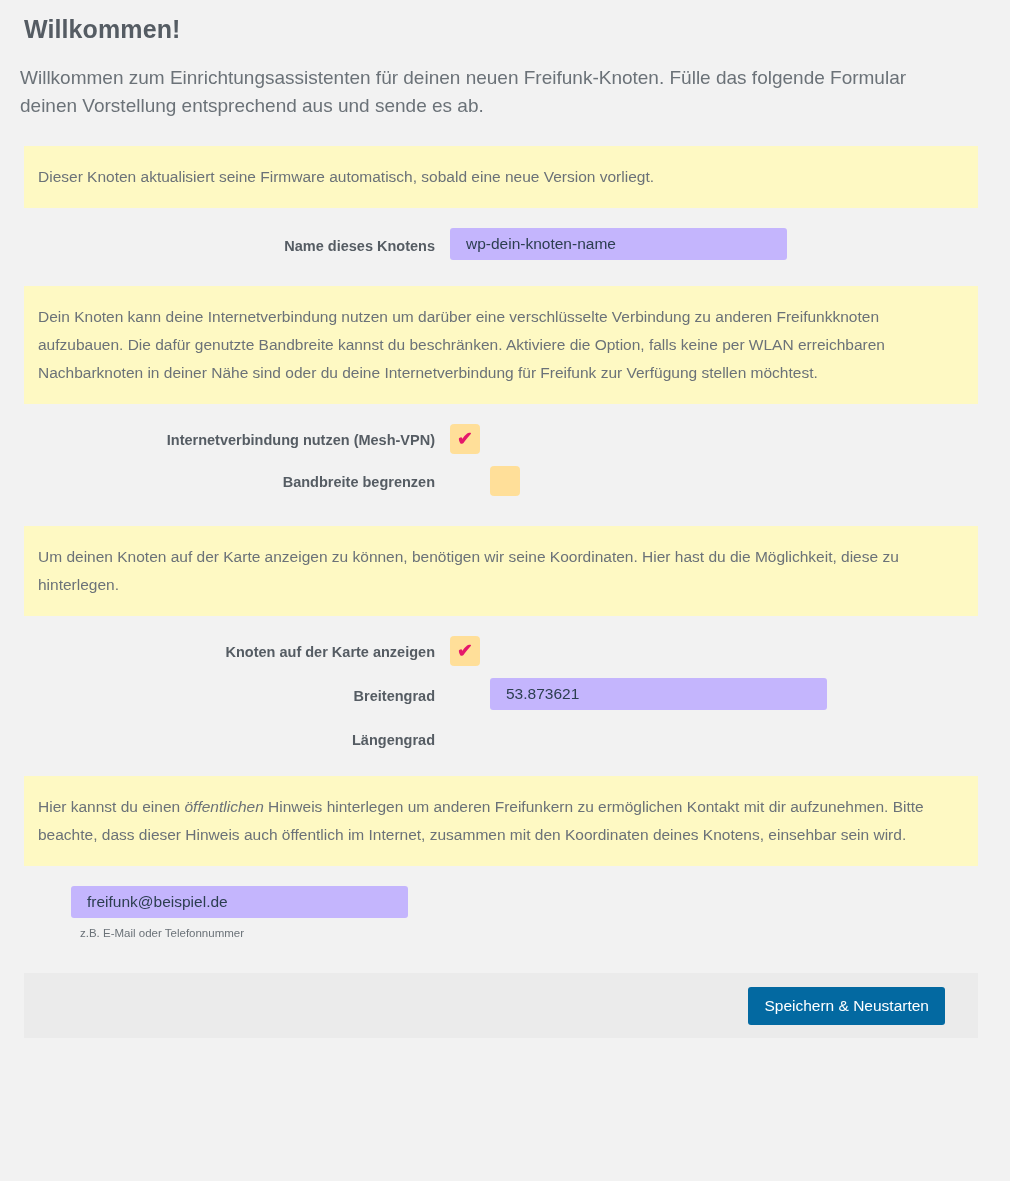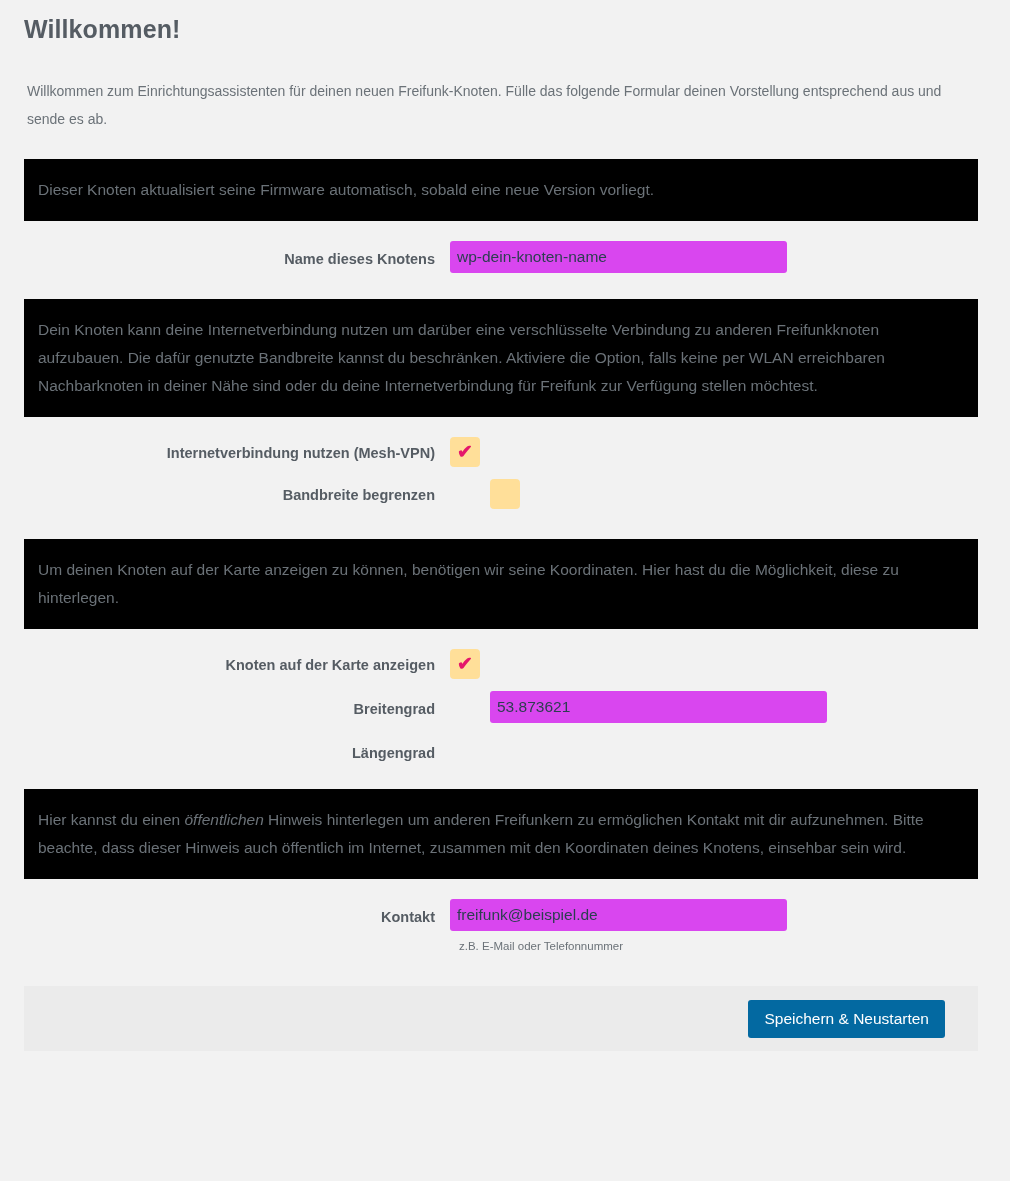--- a/index.html
+++ b/index.html
@@ -27,31 +27,31 @@
     margin: 0;
     padding: 14px 24px 0 24px;
     font-size: 25px;
     line-height: 30px;
     font-weight: bold;
     color: #555c63;
     letter-spacing: 0.1px;
   }
 
   .intro {
-    margin: 13px;
-    padding: 20px 24px 0 14px;
-    font-size: 14px;
+    margin: 0;
+    padding: 20px 24px 0 20px;
+    font-size: 19px;
     line-height: 28px;
     color: #6b7278;
     max-width: 930px;
   }
 
   
   .infobox {
-    background: #000000;
+    background: #fef9c3;
     margin: 26px 24px 0 24px;
     padding: 17px 14px 17px 14px;
     font-size: 15.5px;
     line-height: 28px;
     color: #6b7278;
   }
   .infobox p {
     margin: 0;
   }
   .infobox em {
@@ -89,23 +89,23 @@
     min-width: 0;
   }
 
   input.txt {
     display: block;
     width: 337px;
     height: 32px;
     box-sizing: border-box;
     border: none;
     outline: none;
-    background: #d946ef;
+    background: #c4b5fd;
     border-radius: 3px;
-    padding: 0 7px;
+    padding: 0 16px;
     font-family: "Liberation Sans", sans-serif;
     font-size: 15.5px;
     color: #2c3e50;
     line-height: 32px;
   }
   input.txt.caret {
     caret-color: #2c3e50;
   }
 
   .hint {
@@ -241,21 +241,20 @@
 
   </div>
 
   <div class="infobox">
     <p><span>Hier kannst du einen </span><em>öffentlichen</em><span> Hinweis hinterlegen um anderen Freifunkern zu ermöglichen Kontakt mit dir aufzunehmen. Bitte beachte, dass dieser Hinweis auch öffentlich im Internet, zusammen mit den Koordinaten deines Knotens, einsehbar sein wird.</span></p>
   </div>
 
   <div class="form-area">
 
     <div class="row">
-      <div class="label">Kontakt</div>
       <div class="field">
         <input class="txt caret" type="text" autofocus="" value="freifunk@beispiel.de" style="">
         <div class="hint" style="padding-left:9px">z.B. E-Mail oder Telefonnummer</div>
       </div>
     </div>
 
   </div>
 
   <div class="footer">
     <button class="btn-primary">Speichern &amp; Neustarten</button>

